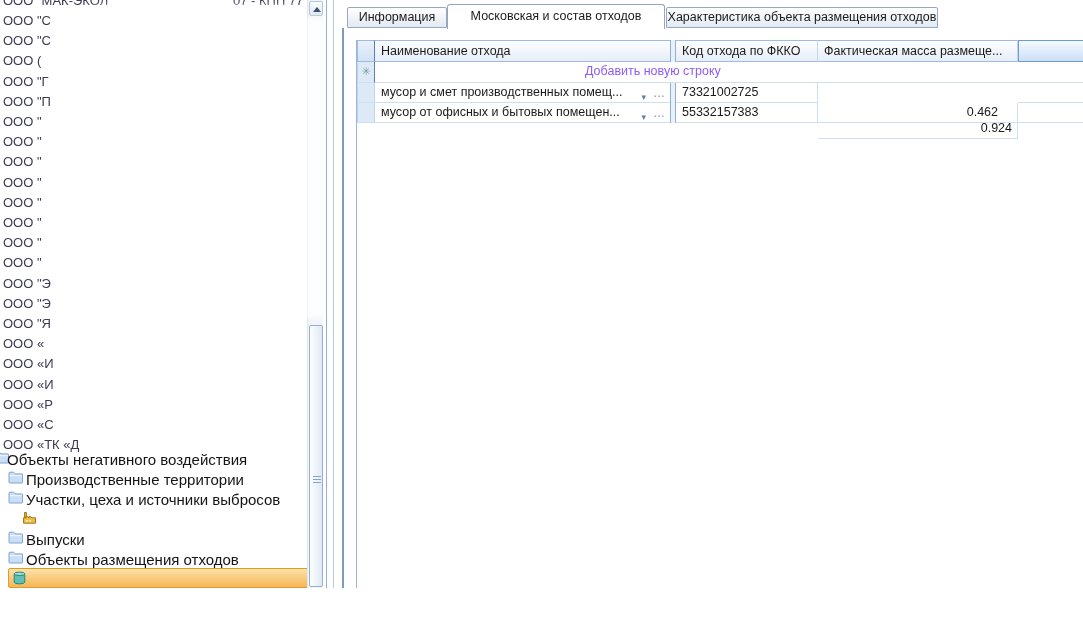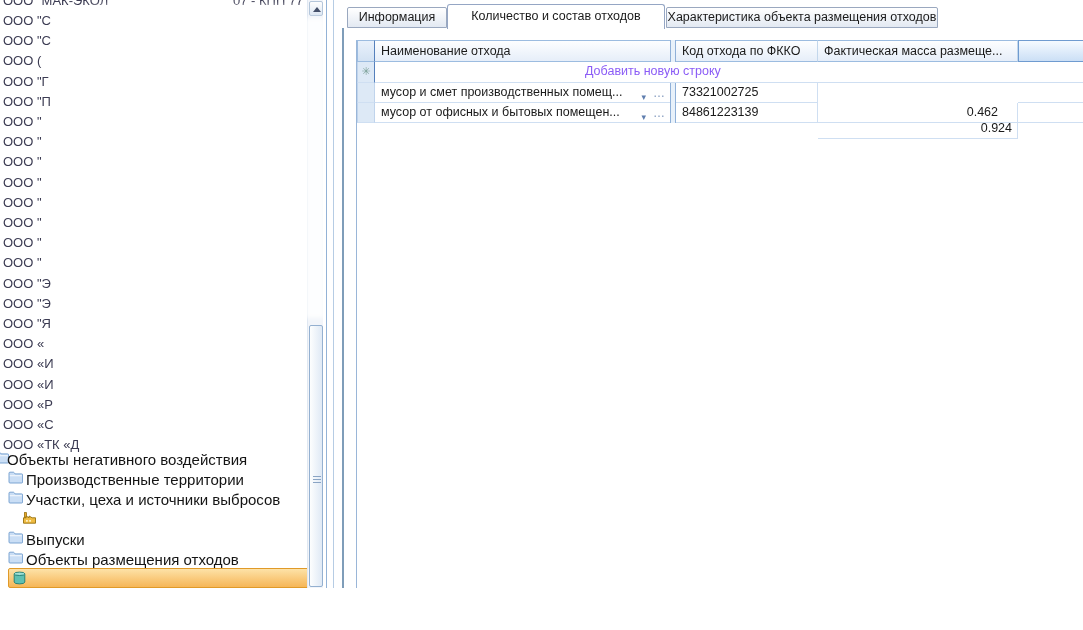--- a/index.html
+++ b/index.html
@@ -162,21 +162,21 @@
 </div>
 <div id="scroll-fade"></div>
 
 <div id="border-a"></div>
 <div id="border-b"></div>
 <div id="page-border"></div>
 <div id="grid-left-border"></div>
 <div id="grid-top-border"></div>
 
 <div class="tab" style="left:347px; width:100px;">Информация</div>
-<div class="tab active" style="left:447px; width:218px;">Количество и состав отходов</div>
+<div class="tab active" style="left:447px; width:218px;">Московская и состав отходов</div>
 <div class="tab" style="left:666px; width:272px;">Характеристика объекта размещения отходов</div>
 
 <div class="hcell marker-cell" style="left:357px; width:18px; background:linear-gradient(#e9f1fb,#d3e2f3); border-left:1px solid #9cbce0; border-right:1px solid #5580bc;"></div>
 <div class="hcell" style="left:375px; width:295px; padding-left:6px;">Наименование отхода</div>
 <div class="splitter-line" style="left:670px;"></div>
 <div class="splitter-fill" style="left:671px;"></div>
 <div class="splitter-line" style="left:675px;"></div>
 <div class="hcell" style="left:676px; width:142px; padding-left:6px; border-right:1px solid #c3d7ec;">Код отхода по ФККО</div>
 <div class="hcell" style="left:818px; width:200px; padding-left:6px; border-right:1px solid #c3d7ec;">Фактическая масса размеще...</div>
 <div class="hcell" style="left:1018px; width:66px; background:linear-gradient(#f5faff,#cbdff5); border:1px solid #6f9bd0;"></div>
@@ -187,16 +187,16 @@
 </div>
 
 <div id="grid-rows">
     <div class="cell marker-cell" style="left: 357px; top: 83px; width: 18px; height: 20px; border-left: 1px solid rgb(192, 212, 236); border-right: 1px solid rgb(192, 212, 236);"></div>
     <div class="cell" style="left: 375px; top: 83px; width: 295px; height: 20px; padding-left: 6px;"><span>мусор и смет производственных помещ...</span><span class="dd-arrow">▾</span><span class="dd-ellipsis">…</span></div>
     <div class="cell" style="left: 676px; top: 83px; width: 142px; height: 20px; padding-left: 6px; border-right: 1px solid rgb(207, 223, 242);">73321002725</div>
     <div class="cell" style="left: 818px; top: 83px; width: 200px; height: 20px; padding-right: 5px; text-align: right; border-right: 1px solid rgb(207, 223, 242); margin-top: 36px;">0.924</div>
     <div class="cell" style="left: 1018px; top: 83px; width: 66px; height: 20px;"></div>
     <div class="cell marker-cell" style="left: 357px; top: 103px; width: 18px; height: 20px; border-left: 1px solid rgb(192, 212, 236); border-right: 1px solid rgb(192, 212, 236);"></div>
     <div class="cell" style="left: 375px; top: 103px; width: 295px; height: 20px; padding-left: 6px;"><span>мусор от офисных и бытовых помещен...</span><span class="dd-arrow">▾</span><span class="dd-ellipsis">…</span></div>
-    <div class="cell" style="left: 676px; top: 103px; width: 142px; height: 20px; padding-left: 6px; border-right: 1px solid rgb(207, 223, 242);">84861223139</div>
+    <div class="cell" style="left: 676px; top: 103px; width: 142px; height: 20px; padding-left: 6px; border-right: 1px solid rgb(207, 223, 242);">55332157383</div>
     <div class="cell" style="left: 818px; top: 103px; width: 200px; height: 20px; padding-right: 19px; text-align: right; border-right: 1px solid rgb(207, 223, 242);">0.462</div>
     <div class="cell" style="left: 1018px; top: 103px; width: 66px; height: 20px;"></div>
   </div>
 
 </body></html>

